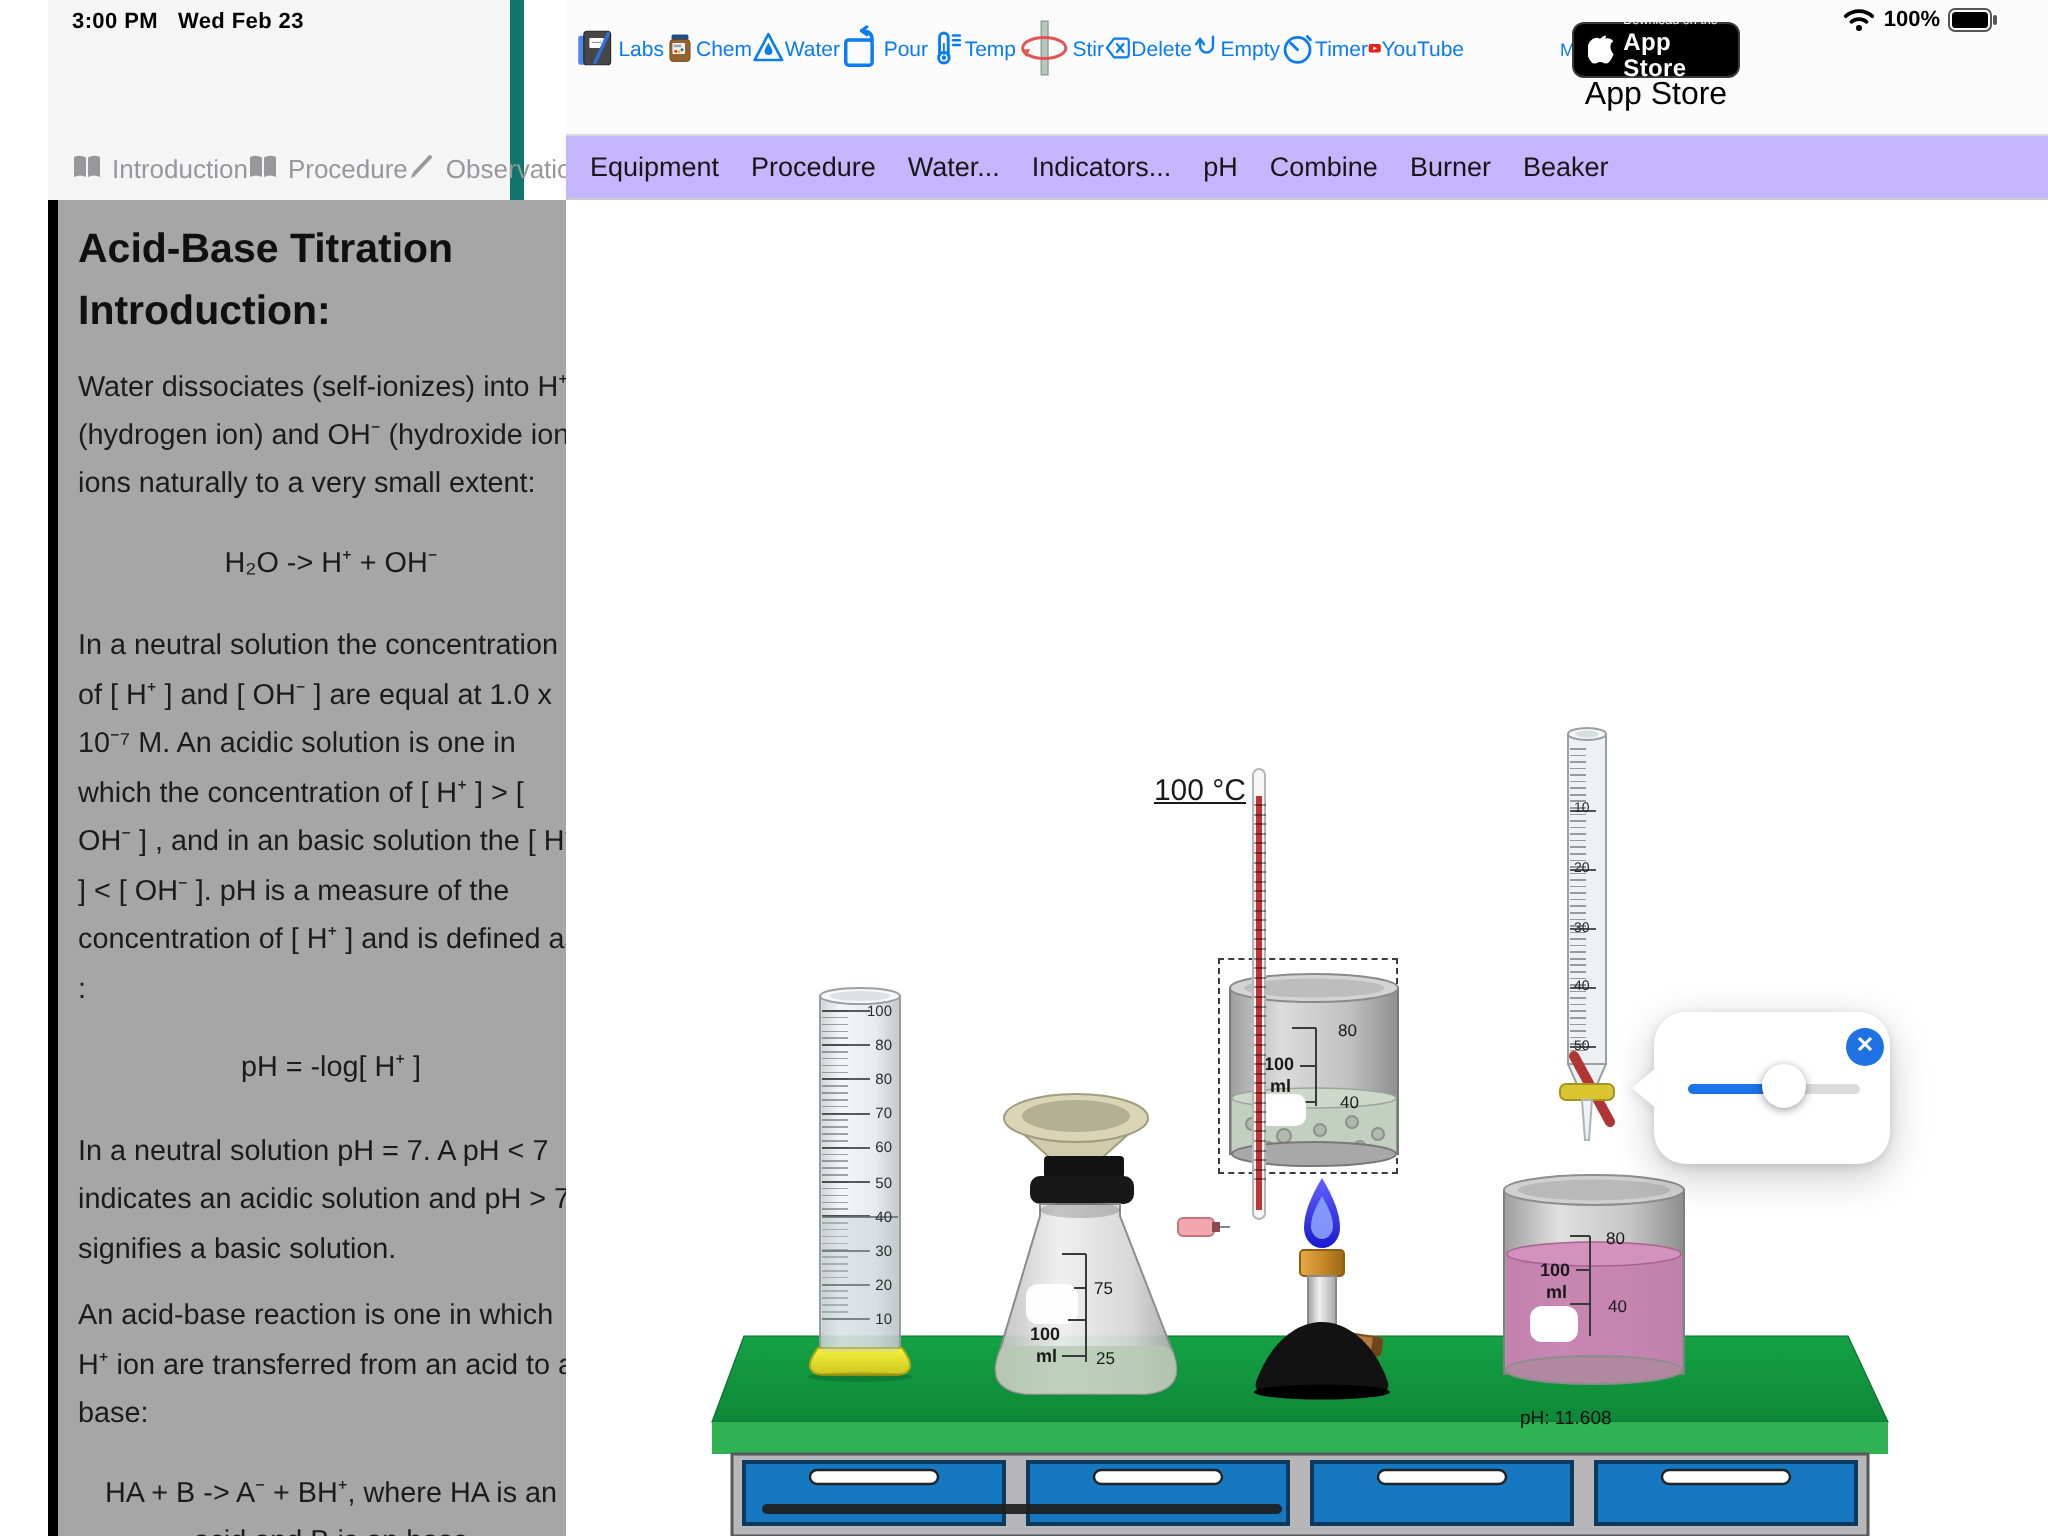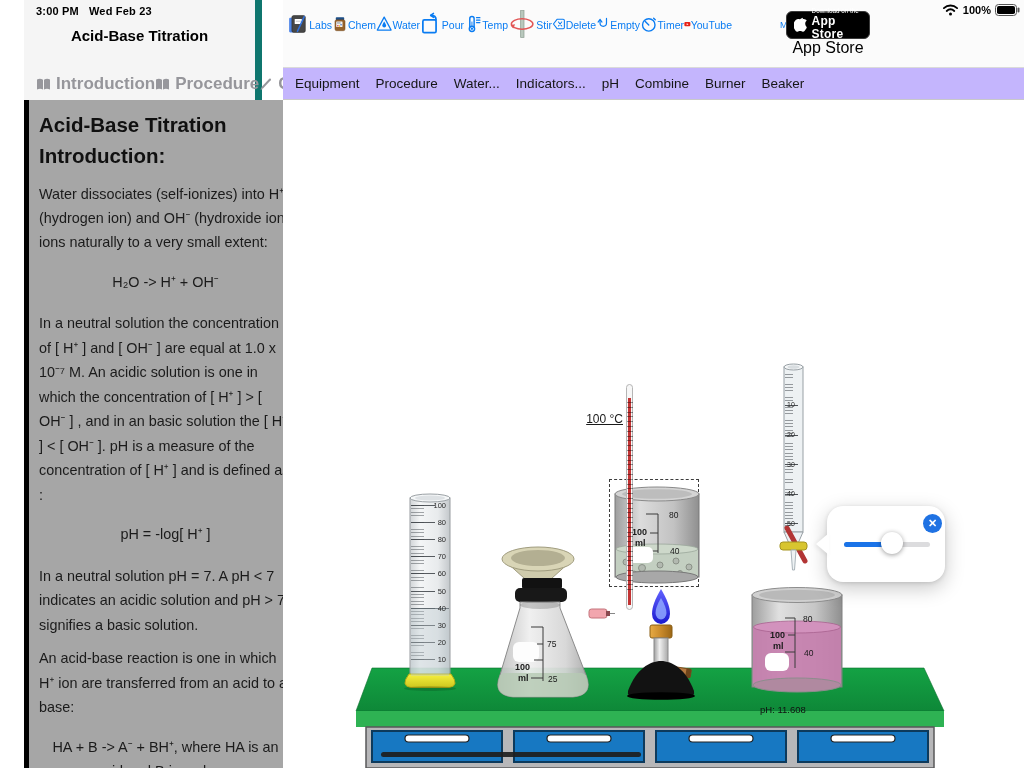--- a/index.html
+++ b/index.html
@@ -6,38 +6,38 @@
   html,body { width:1024px; height:768px; overflow:hidden; }
   body { font-family:"Liberation Sans", sans-serif; background:#fff; }
   .screen { position:relative; width:1024px; height:768px; background:#fff; overflow:hidden; }
 
   
   .sidebar { position:absolute; left:0; top:0; width:238px; height:768px; background:#f5f5f5; border-right:7px solid #0f766e;margin-left:24px; }
   .sb-status { position:absolute; left:12px; top:5px; font-size:11px; font-weight:700; color:#000; letter-spacing:.2px; }
   .sb-status span { margin-right:10px; }
   .sb-title { position:absolute; left:0; top:27px; width:100%; text-align:center; font-size:15px; font-weight:700; color:#000; }
   .sb-tabs { position:absolute; left:0; top:68px; width:100%; height:32px; display:flex; align-items:center; justify-content:space-between; padding:0 12px; }
-  .sb-tab { display:flex; align-items:center; gap:5px; color:#96969b; font-size:17px;font-weight:bold; }
+  .sb-tab { display:flex; align-items:flex-start; gap:5px; color:#96969b; font-size:13px; }
   .sb-content { position:absolute; left:0; top:100px; width:277px; height:668px; background:#a6a6a6; border-left:5px solid #000; padding:10px 9px 0 10px; overflow:hidden; }
   .sb-content h1 { font-size:20.5px; line-height:1.5; font-weight:700; color:#101010; margin-bottom:10px; }
   .sb-content p { font-size:14.4px; line-height:1.7; color:#1b1b1b; margin-bottom:9px; }
   .sb-content p.eq { text-align:center; margin:15px 0 17px 0; }
 
   
   .toolbar { position:absolute; left:283px; top:0; width:741px; height:68px; background:#fbfbfb; border-bottom:1px solid #dadada; display:flex; align-items:flex-start; padding:5px 0 0 5px; }
   .tool { width:44px; display:flex; align-items:center; cursor:default; }
   .tool svg { width:38px; height:38px; }
   .tool .tlabel { font-size:10.5px; color:#0a7cf2; margin-top:1px; white-space:nowrap; }
   .tool.small .tlabel { font-size:9px;margin-left:48px; }
   .badge-wrap { width:92px; display:flex; flex-direction:column; align-items:center; margin-left:6px; }
   .as-badge { width:84px; height:28px; margin-top:6px; background:#000; border:1px solid #3a3a3a; border-radius:6px; display:flex; align-items:center; padding-left:7px; gap:5px; }
   .as-text { display:flex; flex-direction:column; color:#fff; line-height:1.1; }
   .as-text .l1 { font-size:6.3px; }
   .as-text .l2 { font-size:12px; font-weight:700; letter-spacing:.2px; }
-  .status-cluster { position:absolute; right:4px; top:3px; display:flex; align-items:center; gap:4px; }
+  .status-cluster { position:absolute; right:25px; top:3px; display:flex; align-items:center; gap:4px; }
   .status-cluster .pct { font-size:11px; font-weight:600; color:#000; }
 
   
   .menubar { position:absolute; left:283px; top:68px; width:741px; height:32px; background:#c4b5fd; border-bottom:1px solid #c9c9c9; display:flex; align-items:center; gap:16px; padding-left:12px; }
   .menu-item { font-size:13.5px; color:#161616; cursor:default; }
 
   
   .stage { position:absolute; left:283px; top:100px; width:741px; height:668px; background:#fff; }
   .abs { position:absolute; }
 
@@ -56,21 +56,21 @@
   .bur-major { left:502px; top:305px; width:13px; height:121px;
     background:repeating-linear-gradient(to bottom, rgba(60,65,70,.9) 0 1px, transparent 1px 29.5px); }
   .bur-labels { left:504px; top:299px; width:16px; height:130px; display:flex; flex-direction:column; justify-content:space-between; }
   .bur-labels span { font-size:7px; line-height:11px; color:#2a2a2a; }
 
   
   .thermo-tube { left:343px; top:284px; width:7px; height:226px; background:#f7f7f7; border:.5px solid #b5b5b5; border-radius:4px; }
   .thermo-red { left:345.2px; top:298px; width:2.6px; height:207px; background:#c23help; background:#c23333; }
   .thermo-ticks { left:343.5px; top:302px; width:6px; height:192px;
     background:repeating-linear-gradient(to bottom, rgba(0,0,0,.4) 0 1px, transparent 1px 4.8px); }
-  .thermo-label { left:288px; top:312px; width:52px; text-align:right; font-size:12px; color:#1a1a1a;text-decoration:underline; }
+  .thermo-label { left:288px; top:287px; width:52px; text-align:right; font-size:15px; color:#1a1a1a;text-decoration:underline; }
 
   
   .sel-rect { left:326px; top:379px; width:90px; height:108px; border:1.5px dashed #3c3c3c; }
 
   
   .ph-label { left:477px; top:604px; width:76px; font-size:9.5px; color:#111; }
 
   
   .popup { left:544px; top:406px; width:118px; height:76px; background:#fff; border-radius:16px;
     box-shadow:0 6px 20px rgba(0,0,0,.22), 0 1px 4px rgba(0,0,0,.12); z-index:30; }
@@ -90,21 +90,20 @@
 </style>
 </head>
 <body>
 
 <div class="screen">
 
   <aside class="sidebar">
     <div class="sb-status">
       <span>3:00 PM</span><span>Wed Feb 23</span>
     </div>
-    <div class="sb-title">Acid-Base Titration</div>
 
     <div class="sb-tabs">
       <div class="sb-tab">
         <svg width="15" height="13" viewBox="0 0 15 13">
             <path d="M1,1.5 Q4.2,0 7,1.8 V11.5 Q4.2,10 1,11.5 Z M14,1.5 Q10.8,0 8,1.8 V11.5 Q10.8,10 14,11.5 Z" fill="#97979c"></path>
           </svg>
         <span>Introduction</span>
       </div>
       <div class="sb-tab">
         <svg width="15" height="13" viewBox="0 0 15 13">

